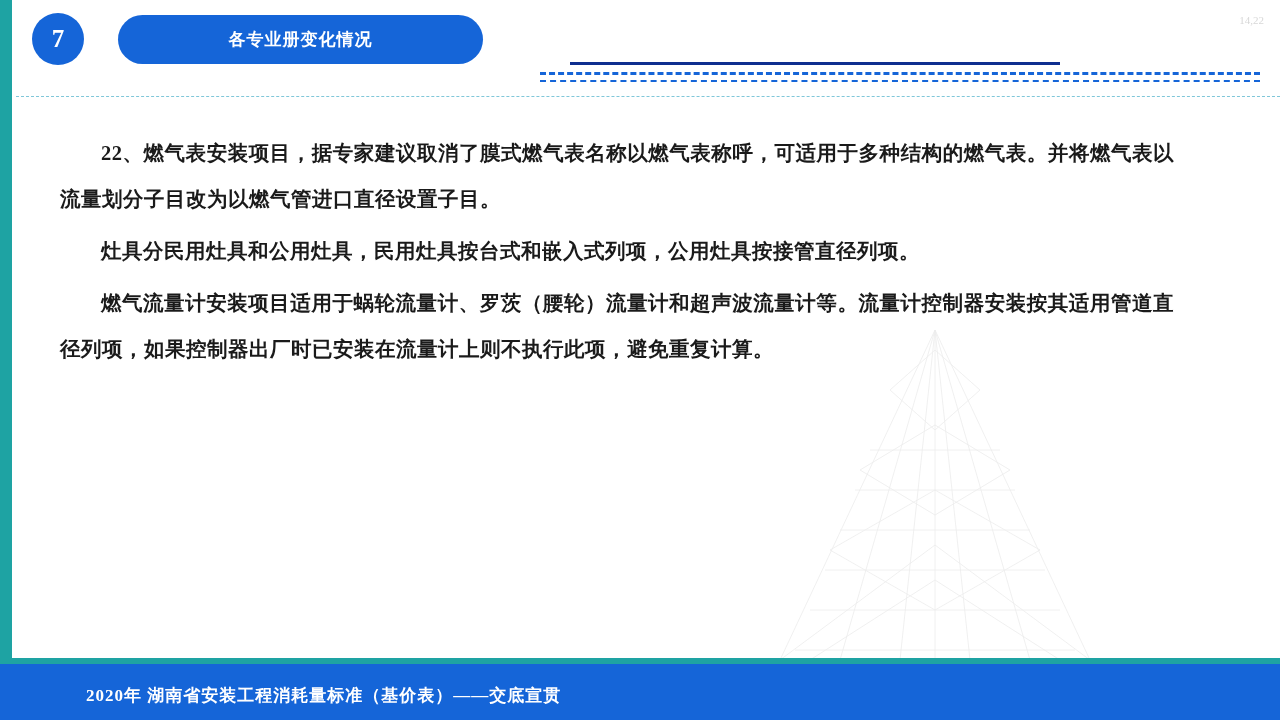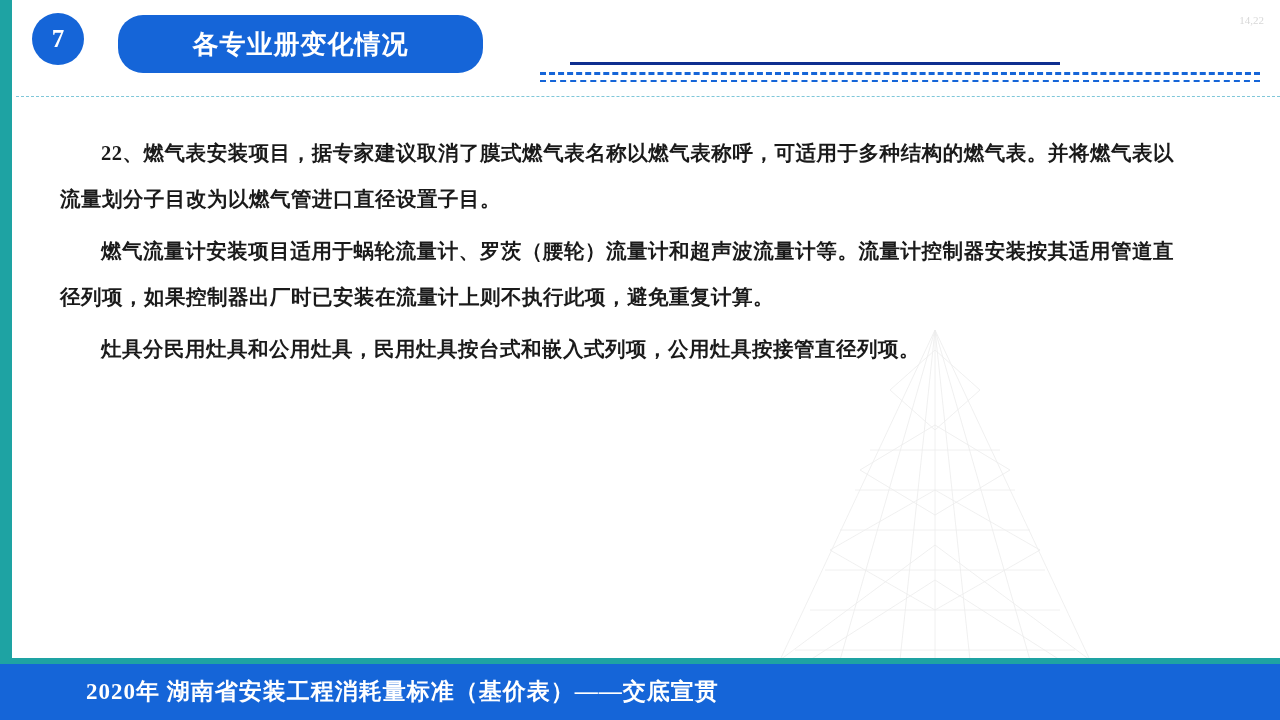--- a/index.html
+++ b/index.html
@@ -61,25 +61,25 @@
     display: flex;
     align-items: center;
     justify-content: center;
     font-family: "Liberation Serif", serif;
   }
   .chapter-pill {
     position: absolute;
     left: 118px;
     top: 15px;
     width: 365px;
-    height: 58px;
+    height: 49px;
     border-radius: 25px;
     background: #1565d8;
     color: #ffffff;
-    font-size: 26px;
+    font-size: 17px;
     font-weight: bold;
     display: flex;
     align-items: center;
     justify-content: center;
     letter-spacing: 1px;
   }
   .title-main {
     position: absolute;
     left: 560px;
     top: 20px;
@@ -178,21 +178,21 @@
     bottom: 56px;
     width: 1280px;
     height: 6px;
     background: #1ea3a3;
   }
   .footer-text {
     position: absolute;
     left: 86px;
     bottom: 13px;
     color: #ffffff;
-    font-size: 23px;
+    font-size: 17px;
     font-weight: bold;
     letter-spacing: 1px;
     font-family: "Liberation Serif", serif;
   }
 </style>
 </head>
 <body>
 
 <div class="slide">
 
@@ -217,21 +217,21 @@
       <path d="M140 140 L215 95 L290 140 L215 185 Z"></path>
       <path d="M110 220 L215 160 L320 220 L215 280 Z"></path>
       <path d="M215 0 L215 330"></path>
       <path d="M90 330 L215 250 L340 330"></path>
       <path d="M60 330 L215 215 L370 330"></path>
     </g>
   </svg>
 
   <div class="content">
     <p class="para">22、燃气表安装项目，据专家建议取消了膜式燃气表名称以燃气表称呼，可适用于多种结构的燃气表。并将燃气表以流量划分子目改为以燃气管进口直径设置子目。</p>
+    <p class="para">灶具分民用灶具和公用灶具，民用灶具按台式和嵌入式列项，公用灶具按接管直径列项。</p>
     <p class="para">燃气流量计安装项目适用于蜗轮流量计、罗茨（腰轮）流量计和超声波流量计等。流量计控制器安装按其适用管道直径列项，如果控制器出厂时已安装在流量计上则不执行此项，避免重复计算。</p>
-    <p class="para">灶具分民用灶具和公用灶具，民用灶具按台式和嵌入式列项，公用灶具按接管直径列项。</p>
   </div>
 
   <div class="footer-accent"></div>
   <div class="footer"></div>
   <div class="footer-text">2020年  湖南省安装工程消耗量标准（基价表）——交底宣贯</div>
 
 </div>
 
 </body></html>

